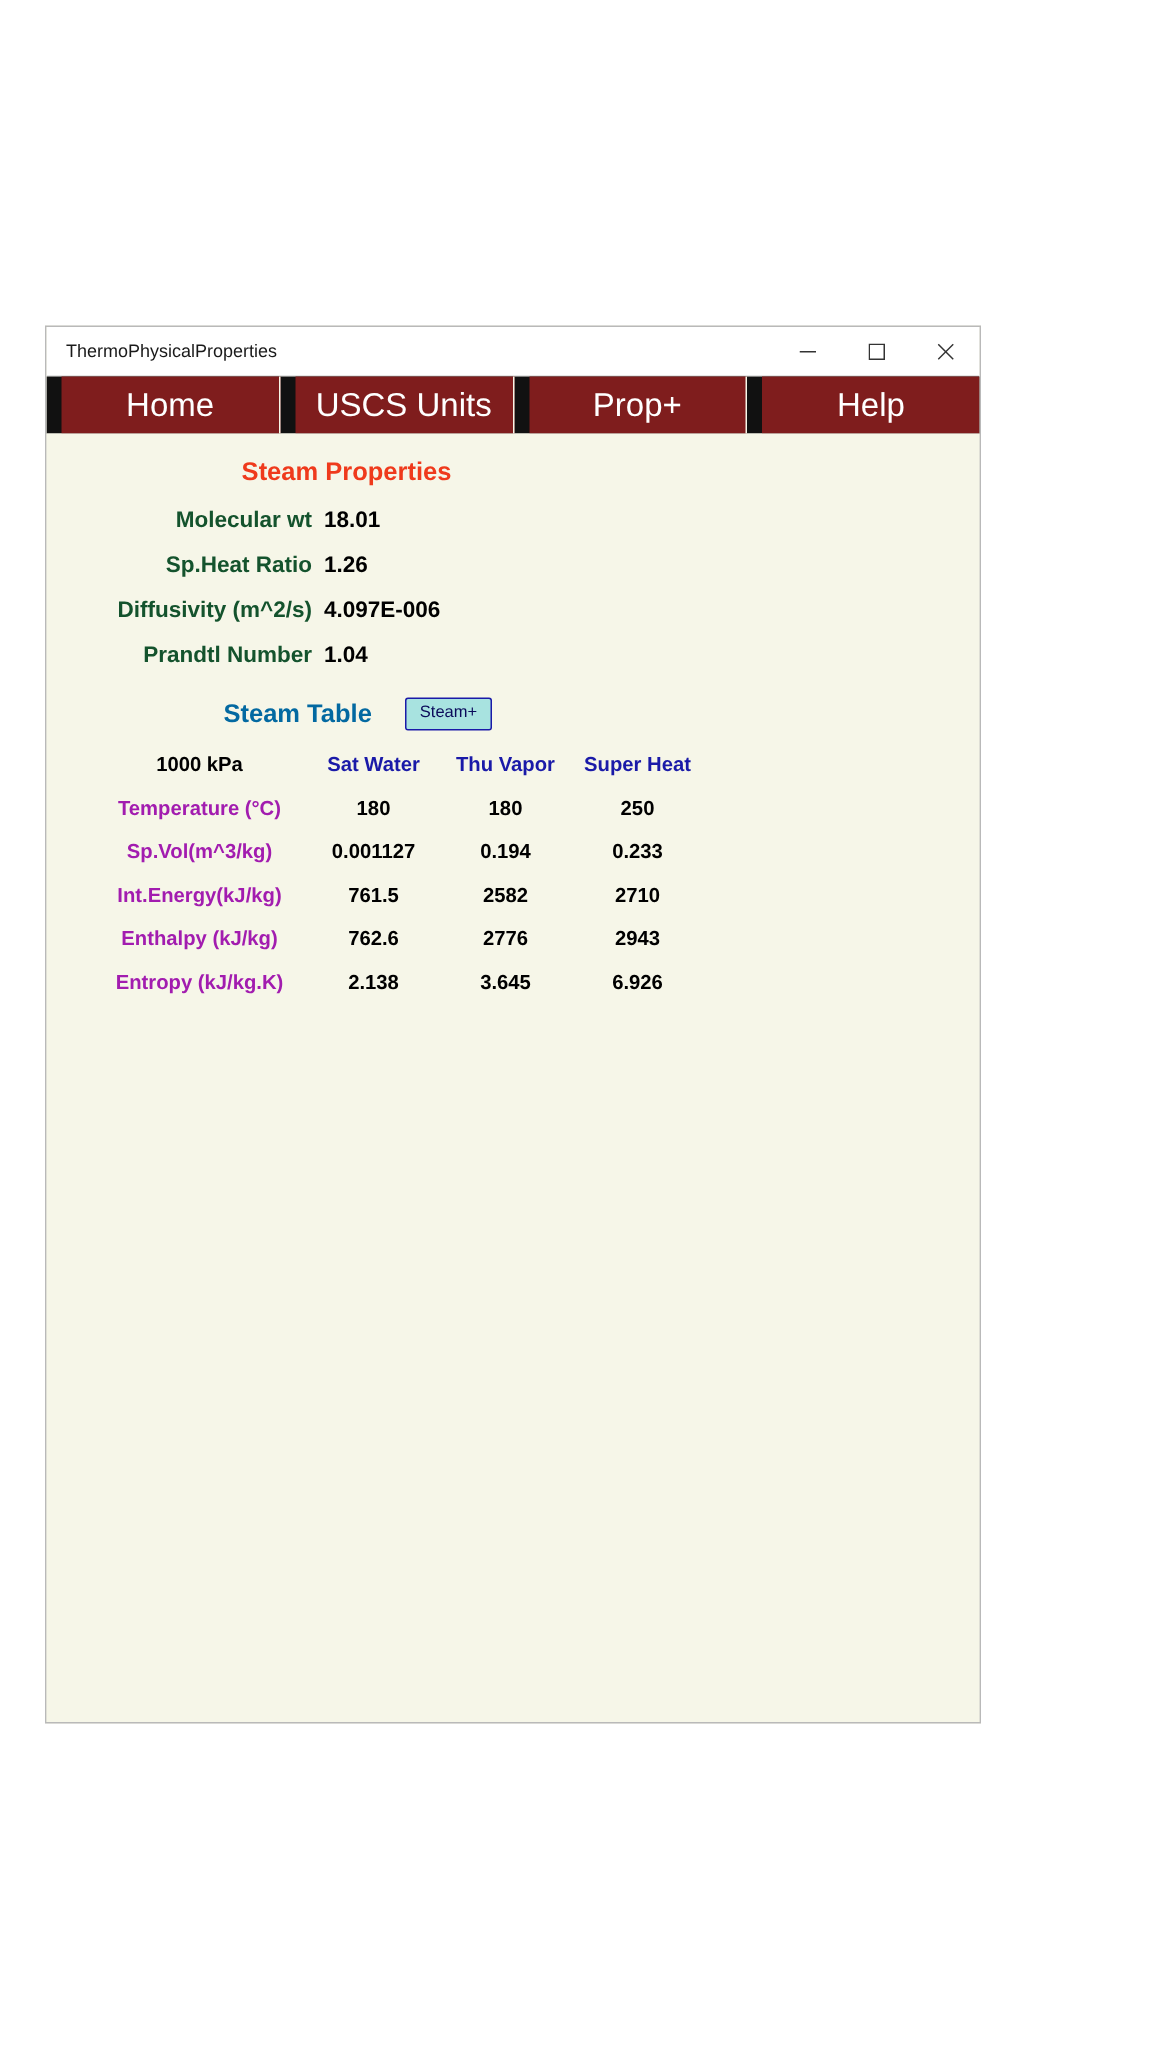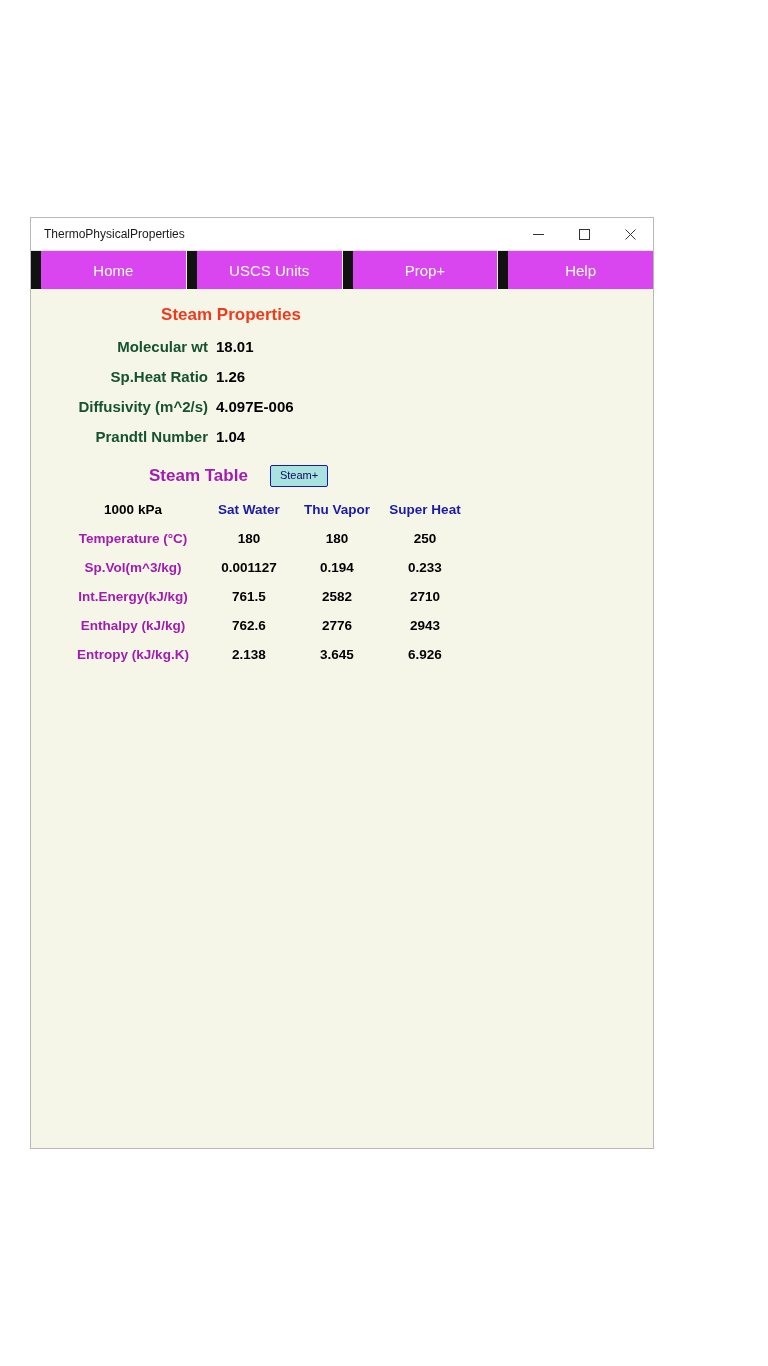--- a/index.html
+++ b/index.html
@@ -56,23 +56,23 @@
   .winbtn svg { display: block; }
 
   
   .menubar {
     display: flex;
     height: 38px;
     background: #111111;
   }
   .menu-item {
     flex: 1;
-    background: #d946ef;
+    background: #7f1d1d;
     color: #ffffff;
-    font-size: 15px;
+    font-size: 22px;
     display: flex;
     align-items: center;
     justify-content: center;
     border-right: 1px solid #f6f6e8;
     box-sizing: border-box;
     margin-left: 10px;
   }
   .menu-item:last-child { border-right: none; }
 
   
@@ -113,21 +113,21 @@
   }
 
   
   .table-head-row {
     display: flex;
     align-items: center;
     margin-top: 20px;
     padding-left: 118px;
   }
   #steam-table-title {
-    color: #a21caf;
+    color: #0369a1;
     font-size: 17px;
     font-weight: bold;
     text-align: left;
   }
   .table-plus-btn {
     margin-left: 22px;
     background: #a8e3e0;
     border: 1px solid #1a1aa8;
     color: #0a0a5a;
     font-size: 11px;

